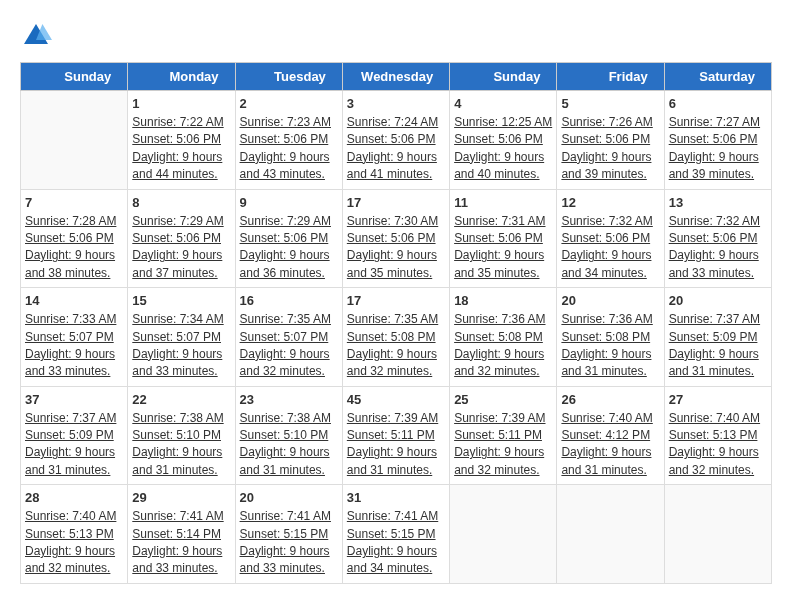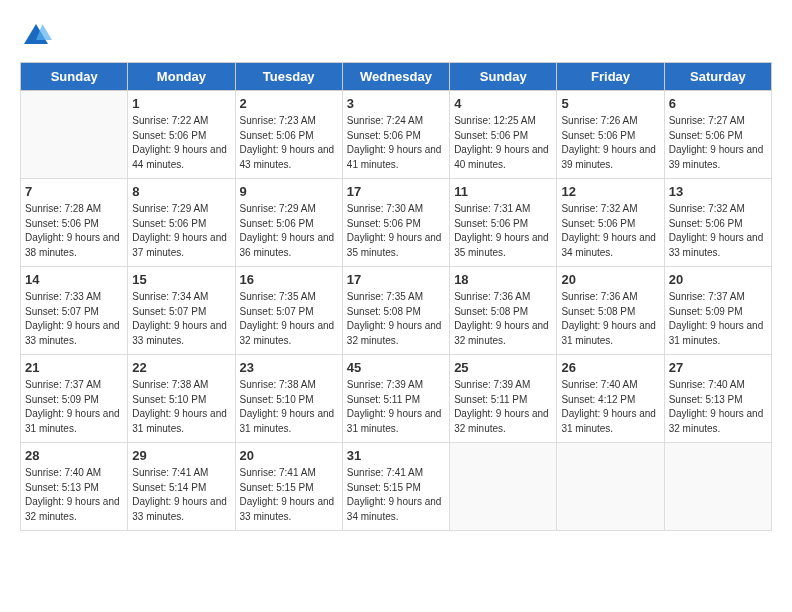--- a/index.html
+++ b/index.html
@@ -58,41 +58,42 @@
       table-layout: fixed;
     }
     thead tr {
       background-color: #2970c4;
     }
     thead th {
       color: white;
       font-size: 13px;
       font-weight: bold;
       padding: 6px 16px;
-      text-align: center;
+      text-align: right;
       border: 1px solid #ccc;
     }
     tbody td {
       vertical-align: top;
       border: 1px solid #ddd;
       padding: 5px 4px;
       font-size: 10.5px;
       color: #333;
       height: 88px;
       background: #fff;
     }
     .day-num {
       font-size: 13px;
       font-weight: bold;
       margin-bottom: 3px;
     }
     .day-info {
-      font-size: 10px;
+      font-size: 12px;
       line-height: 1.45;
       color: #333;
+      text-decoration: underline;
     }
     .empty-cell {
       background: #f9f9f9;
     }
   </style>
 </head>
 <body>
 
 <div class="header">
   <div class="logo">
@@ -266,21 +267,21 @@
         <td>
           <div class="day-num">20</div>
           <div class="day-info">Sunrise: 7:37 AM
 Sunset: 5:09 PM
 Daylight: 9 hours
 and 31 minutes.</div>
         </td>
       </tr>
       <tr>
         <td>
-          <div class="day-num">21</div>
+          <div class="day-num">37</div>
           <div class="day-info">Sunrise: 7:37 AM
 Sunset: 5:09 PM
 Daylight: 9 hours
 and 31 minutes.</div>
         </td>
         <td>
           <div class="day-num">22</div>
           <div class="day-info">Sunrise: 7:38 AM
 Sunset: 5:10 PM
 Daylight: 9 hours

